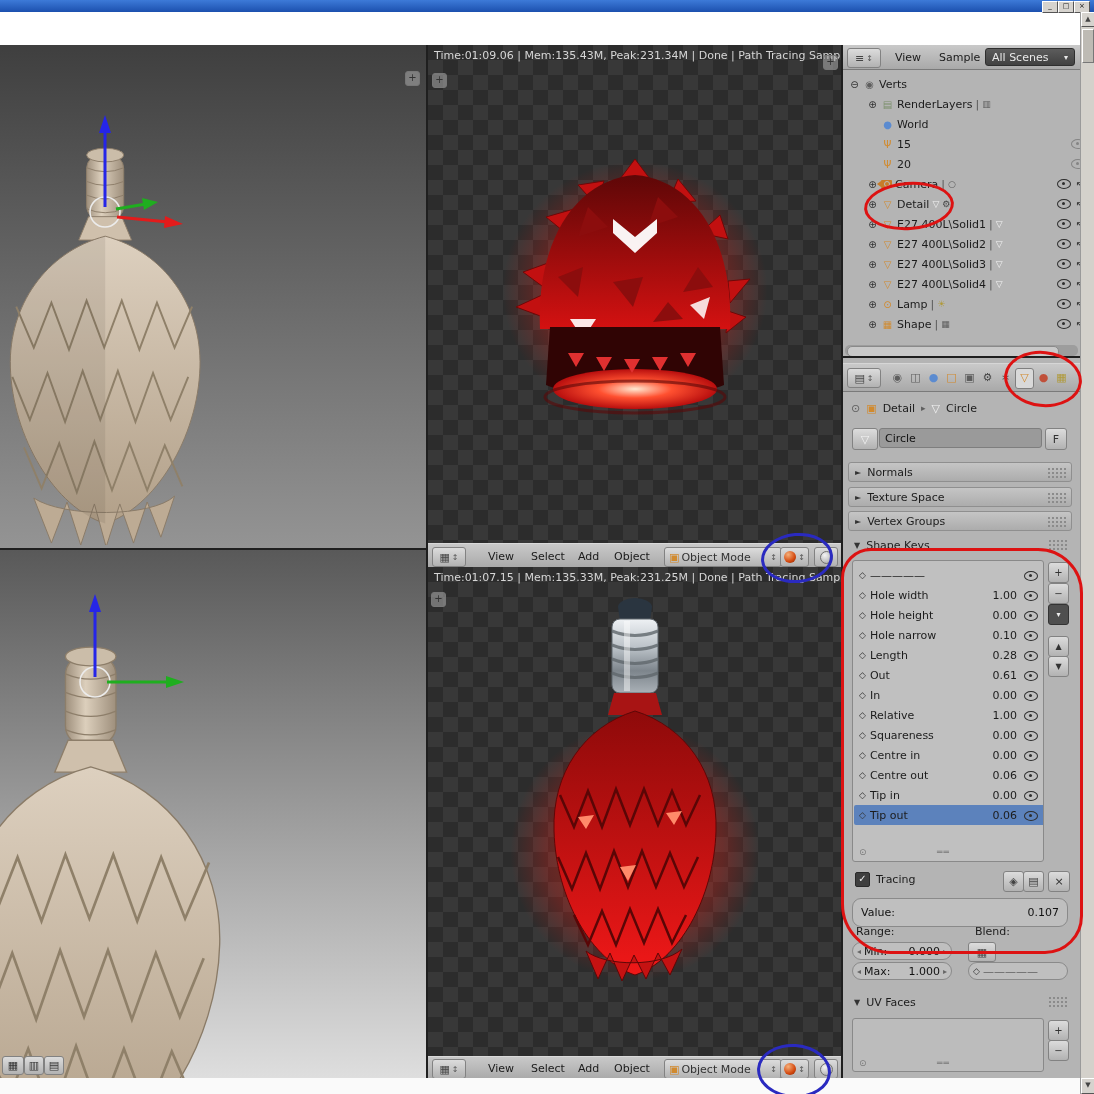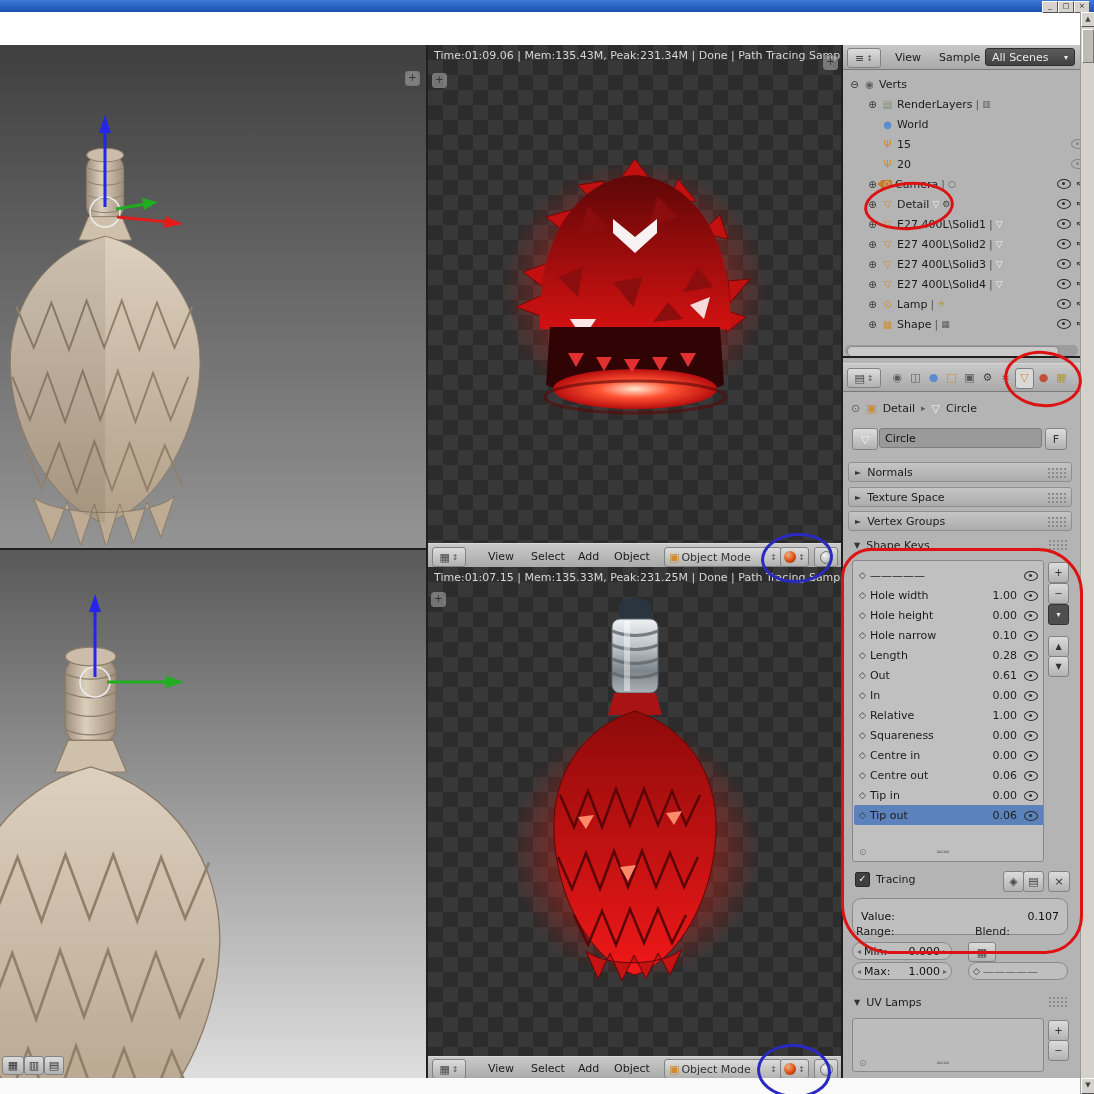--- a/index.html
+++ b/index.html
@@ -628,21 +628,21 @@
     <div class="btn" style="position:absolute;left:160px;top:513px;width:19px;height:19px">
       <span class="c-dark">◈</span>
     </div>
     <div class="btn" style="position:absolute;left:180px;top:513px;width:19px;height:19px">
       <span class="c-dark">▤</span>
     </div>
     <div class="btn" style="position:absolute;left:205px;top:513px;width:20px;height:19px">
       <span>×</span>
     </div>
 
-    <div class="slider" style="left:9px;top:540px;width:216px;height:37px">
+    <div class="slider" style="left:9px;top:540px;width:216px;height:29px">
       <span>Value:</span>
       <span>0.107</span>
     </div>
 
     <span style="position:absolute;left:13px;top:567px">Range:</span>
     <span style="position:absolute;left:132px;top:567px">Blend:</span>
     <div class="numf" style="left:9px;top:584px;width:100px;height:18px">
       <span class="nfarr">◂</span>
       <span>Min:</span>
       <span style="margin-left:auto">0.000</span>
@@ -657,21 +657,21 @@
     <div class="btn" style="position:absolute;left:125px;top:584px;width:26px;height:18px">
       <span class="c-dark">▦</span>
     </div>
     <div class="numf" style="left:125px;top:604px;width:100px;height:18px">
       <span class="skicon">◇</span>
       <span class="c-gray">—————</span>
     </div>
 
     <div class="panel" style="top:634px;background:none;border:none">
       <span class="parrow">▼</span>
-      <span>UV Lamps</span>
+      <span>UV Faces</span>
       <span class="pgrip"></span>
     </div>
     <div class="uvlist">
       <span class="gripline" style="left:6px;bottom:3px">⊙</span>
       <span class="gripline" style="left:84px;bottom:3px">══</span>
     </div>
     <div class="btn sidebtn" style="top:662px">
         <span>+</span>
       </div>
     <div class="btn sidebtn" style="top:682px">

